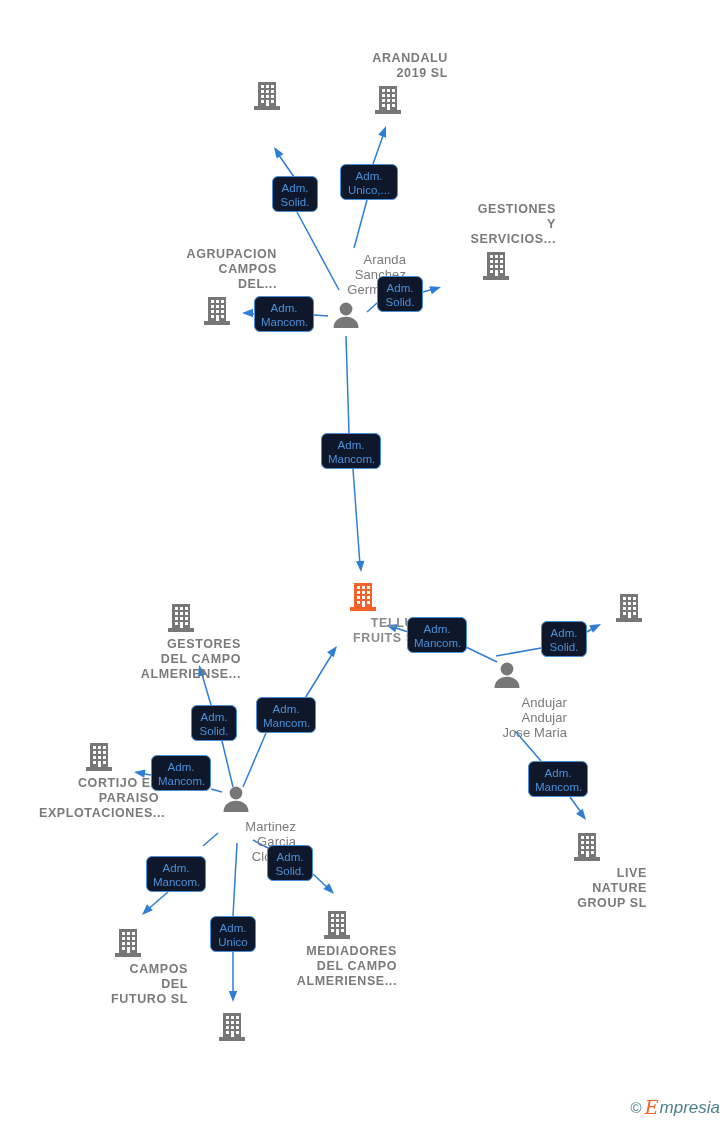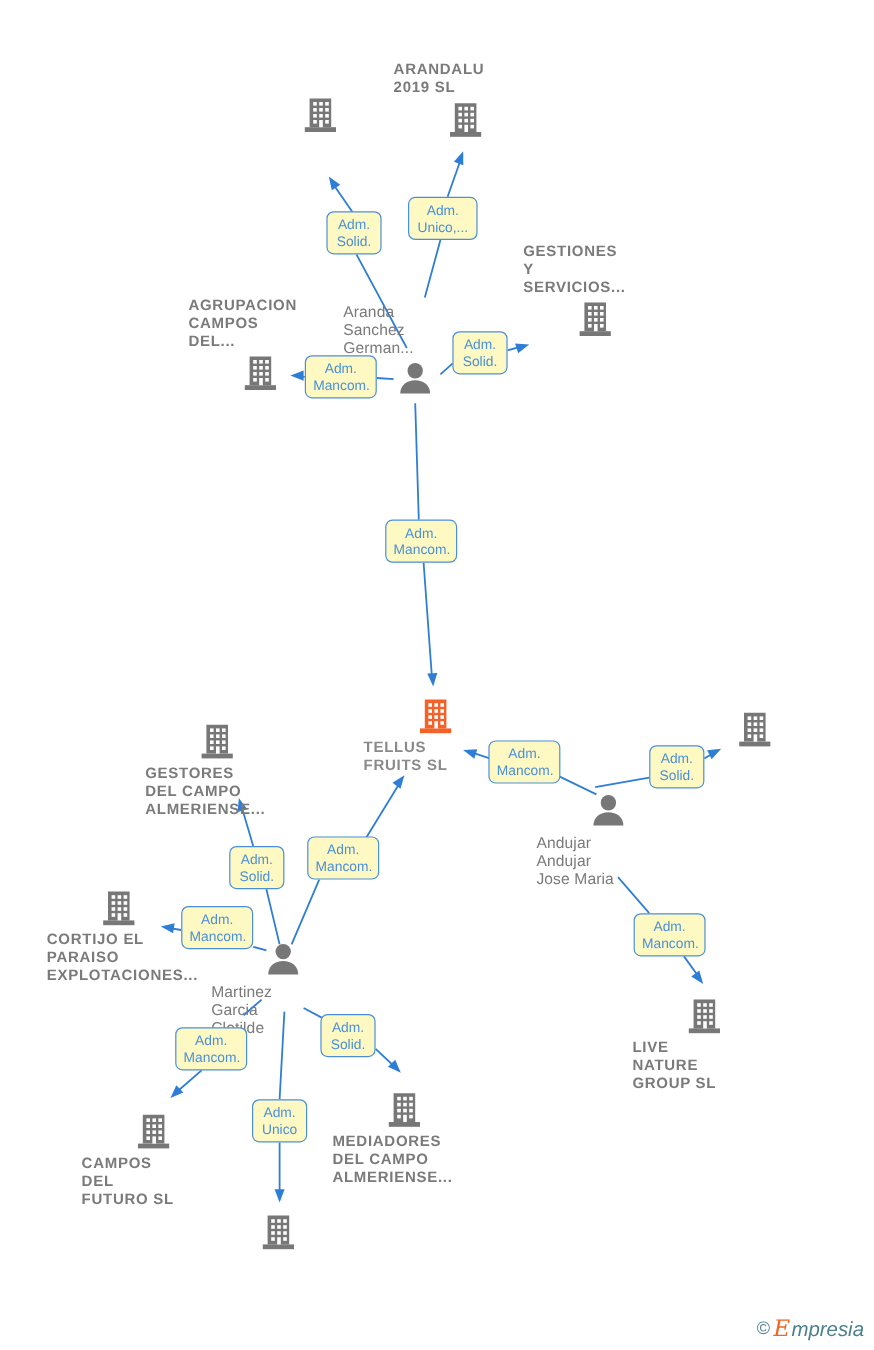--- a/index.html
+++ b/index.html
@@ -23,21 +23,21 @@
     left: 0;
     top: 0;
     width: 728px;
     height: 1125px;
     pointer-events: none;
   }
   .node {
     position: absolute;
     width: 120px;
     margin-left: -60px;
-    text-align: left;
+    text-align: right;
     line-height: 15px;
   }
   .node-icon {
     display: block;
     margin: 0 auto;
     width: 34px;
     height: 34px;
   }
   .node-label {
     display: block;
@@ -59,21 +59,21 @@
     margin-bottom: 2px;
   }
   .node-label.below {
     margin-top: 2px;
   }
   .node-company.focus .node-label {
     color: #8a8a8a;
   }
   .edge-label {
     position: absolute;
-    background: #fef9c3;
+    background: #0f172a;
     border: 1.4px solid #4a90d9;
     border-radius: 6px;
     color: #4a90d9;
     font-size: 11.5px;
     line-height: 14px;
     text-align: center;
     padding: 4px 6px;
     white-space: pre-line;
     box-sizing: border-box;
     transform: translate(-50%, -50%);

